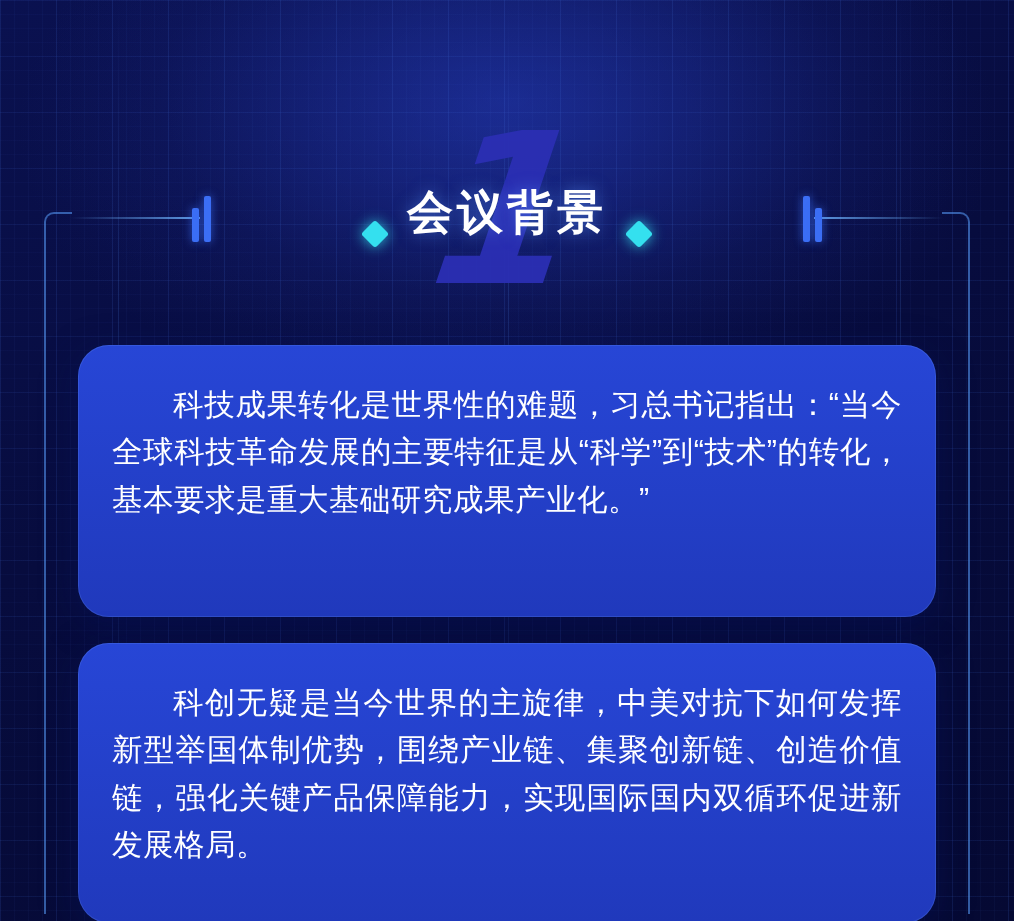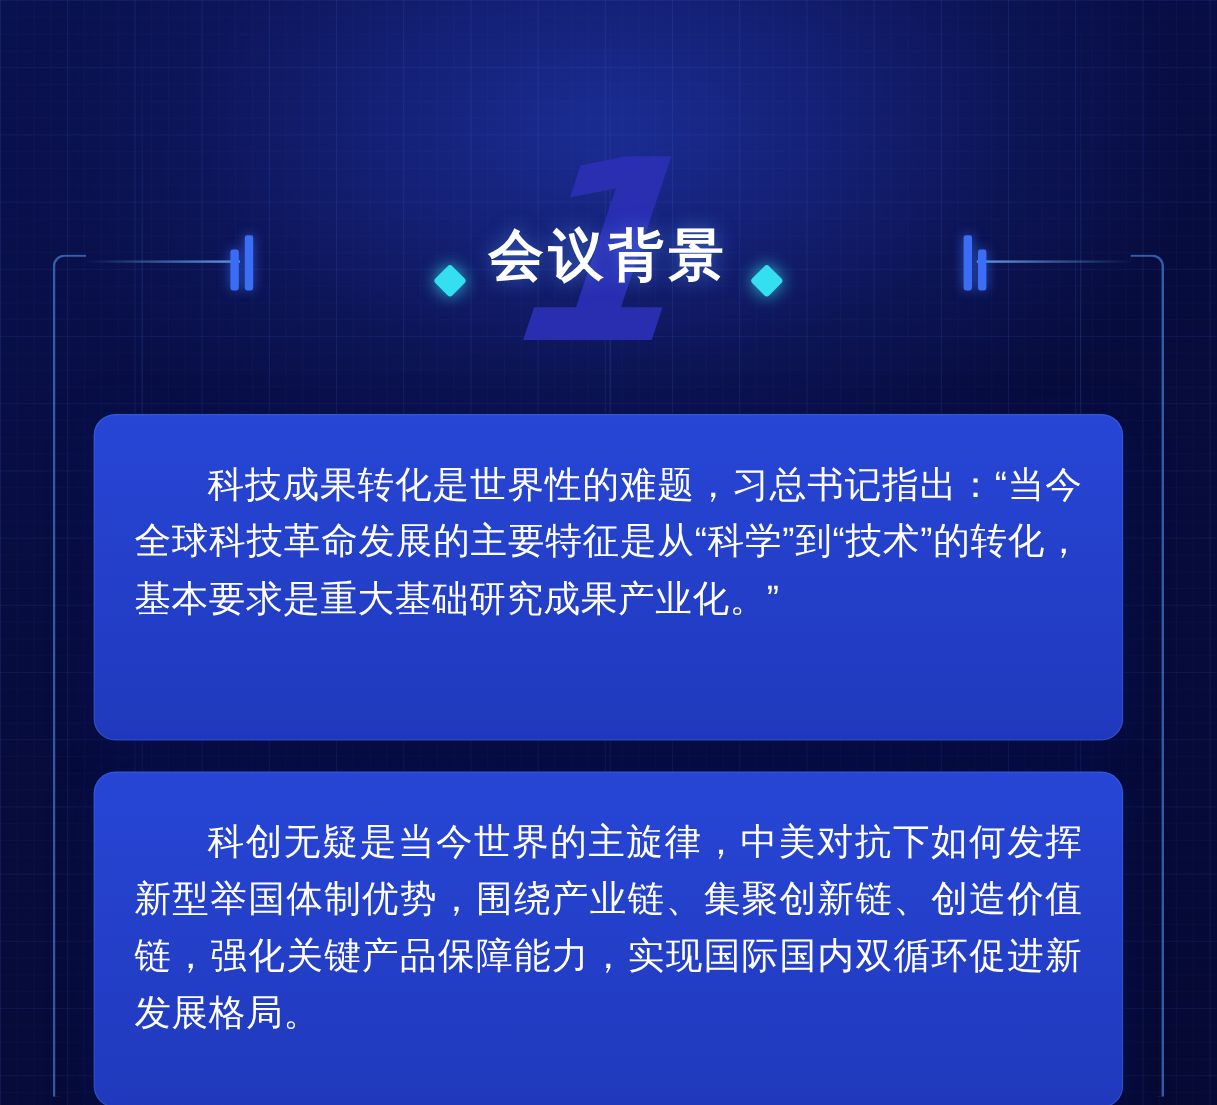--- a/index.html
+++ b/index.html
@@ -166,21 +166,21 @@
   
   .cards {
     position: absolute;
     left: 78px;
     right: 78px;
     top: 345px;
   }
   .card {
     background: #2240c8;
     background: linear-gradient(180deg, #2746d6 0%, #2039bc 100%);
-    border-radius: 18px;
+    border-radius: 31px;
     box-shadow: 0 8px 34px rgba(8,18,90,0.55), inset 0 0 0 1px rgba(120,170,255,0.18);
     padding: 36px 34px 30px 34px;
     box-sizing: border-box;
   }
   .card + .card { margin-top: 26px; }
   .card.one { height: 272px; }
   .card.two { height: 280px; }
   .card p {
     margin: 0;
     color: #ffffff;

